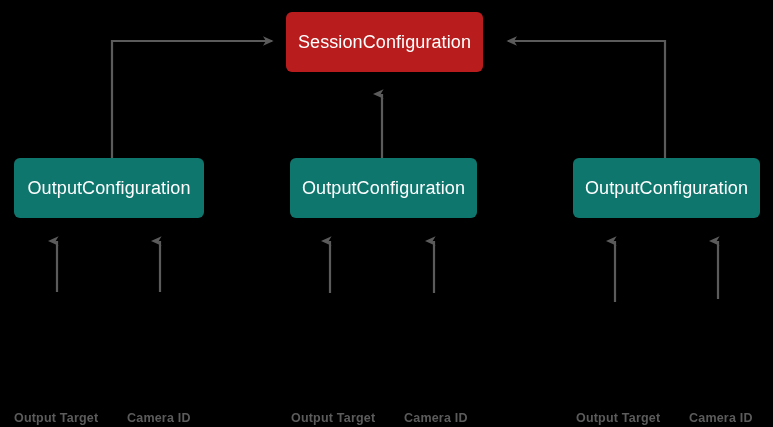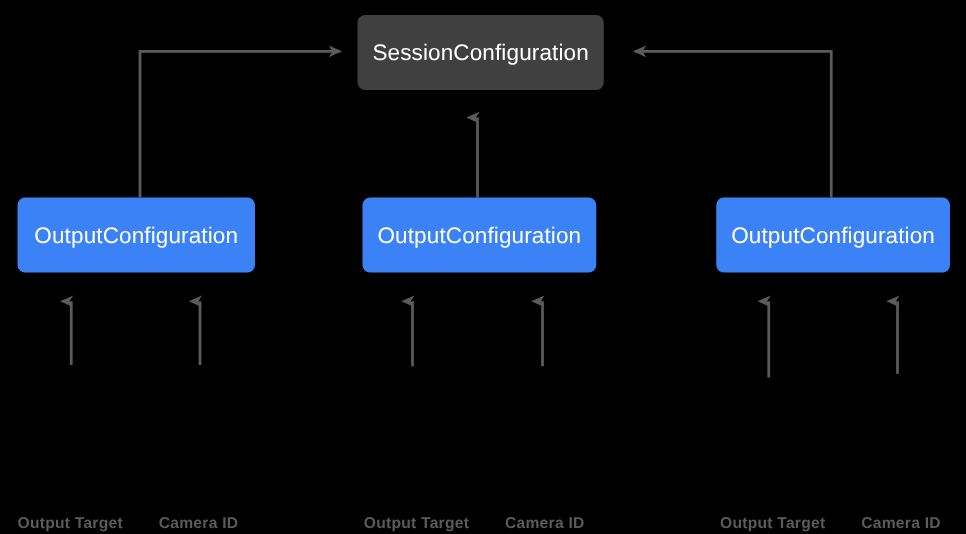--- a/index.html
+++ b/index.html
@@ -22,25 +22,25 @@
     justify-content: center;
     border-radius: 6px;
     box-sizing: border-box;
     color: #ffffff;
     font-size: 18px;
     font-weight: 400;
     letter-spacing: 0.1px;
     white-space: nowrap;
   }
   .node-session {
-    background: #404040;
+    background: #b91c1c;
     text-align: right;
   }
   .node-output {
-    background: #3b82f6;
+    background: #0f766e;
   }
   .leaf-label {
     position: absolute;
     color: #5b5b5b;
     font-size: 12.5px;
     font-weight: 700;
     letter-spacing: 0.2px;
     white-space: nowrap;
     margin-top: 20px;
   }

